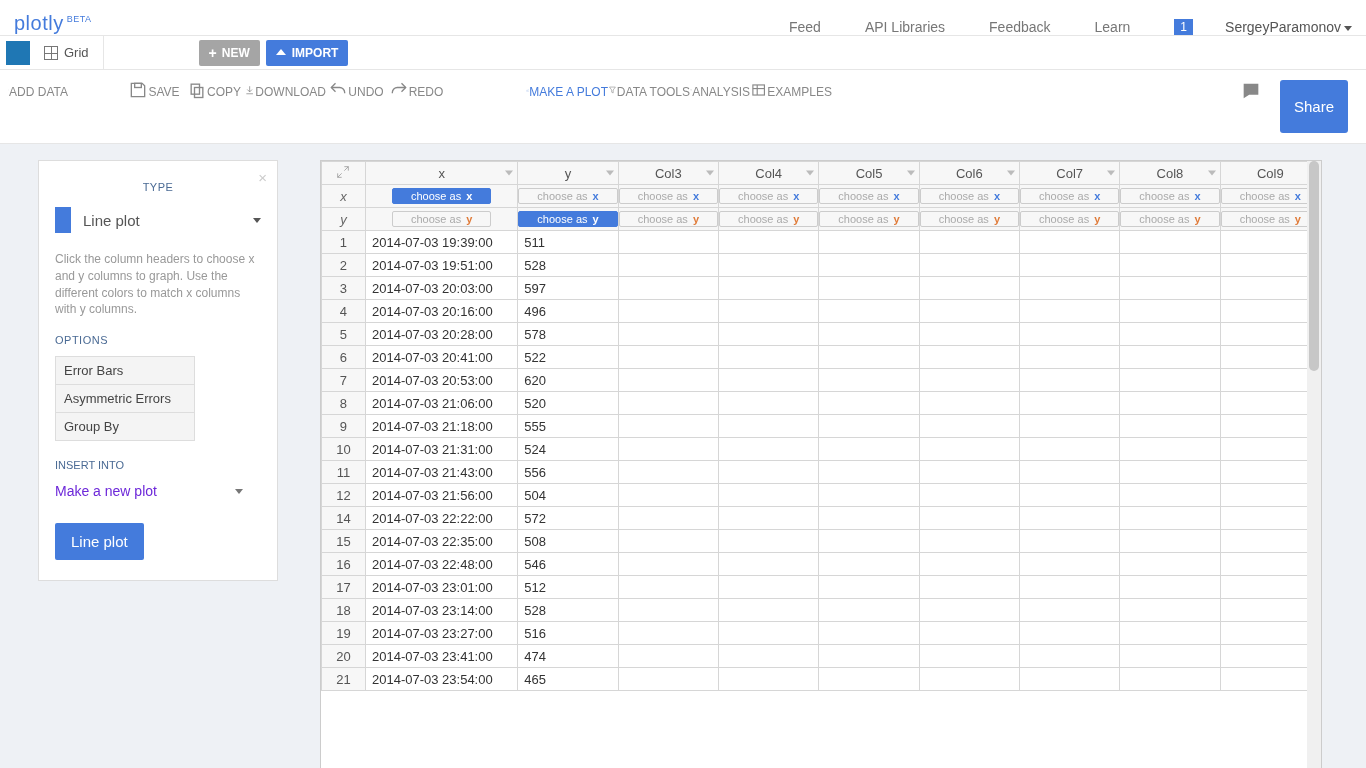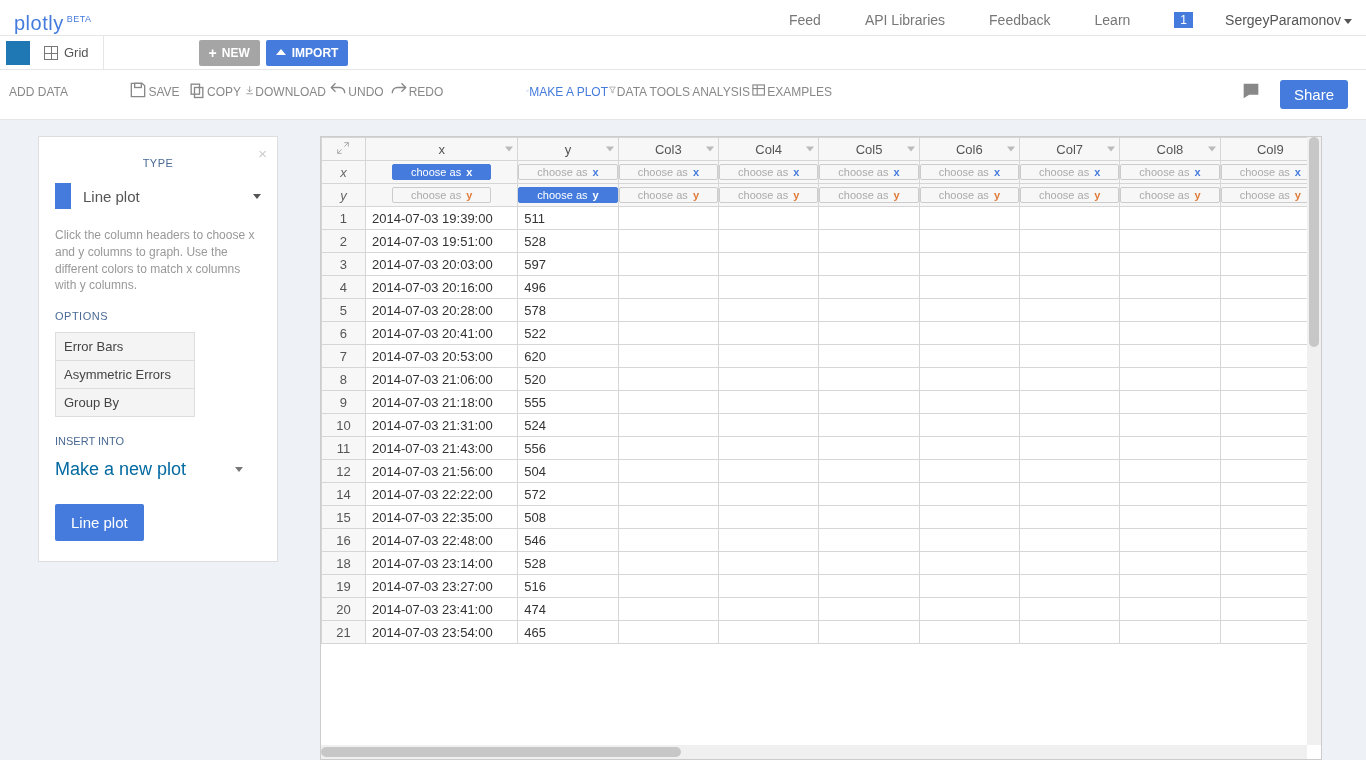--- a/index.html
+++ b/index.html
@@ -1,19 +1,19 @@
 <!DOCTYPE html>
 <html><head>
 <meta charset="utf-8">
 <style>
 * { box-sizing: border-box; margin: 0; padding: 0; }
 body { font-family: "Helvetica Neue", Arial, sans-serif; font-size: 13px; color: #333; background: #fff; overflow: hidden; width: 1366px; height: 768px; }
 
 
-.topnav { display: flex; align-items: flex-start; height: 36px; border-bottom: 1px solid #e6e6e6; padding: 12px 14px; }
+.topnav { display: flex; align-items: flex-end; height: 36px; border-bottom: 1px solid #e6e6e6; padding: 0 14px; }
 .logo { color: #447bdc; font-size: 20px; font-weight: 400; letter-spacing: 0.5px; }
 .logo-beta { color: #447bdc; font-size: 9px; vertical-align: super; margin-left: 3px; }
 .topnav-spacer { flex: 1; }
 .topnav-link { color: #777; font-size: 14px; margin: 0 22px; cursor: pointer; }
 .badge { display: inline-block; background: #447bdc; color: #fff; font-size: 12px; padding: 1px 6px; margin: 0 22px; }
 .user { color: #555; font-size: 14px; margin-left: 10px; cursor: pointer; }
 .caret { display: inline-block; width: 0; height: 0; border-left: 4px solid transparent; border-right: 4px solid transparent; border-top: 5px solid #555; margin-left: 3px; vertical-align: middle; }
 
 
 .tabbar { display: flex; align-items: center; height: 34px; border-bottom: 1px solid #e6e6e6; }
@@ -34,35 +34,35 @@
 .toolbar { display: flex; align-items: flex-start; padding: 10px 0 10px 8px; border-bottom: 1px solid #e6e6e6; background:#fff;}
 .tool { display: flex; flex-direction: row; align-items: center; justify-content: center; width: 60px; color: #888; font-size: 12px; cursor: pointer; }
 .tool.wide { width: 82px; }
 .tool svg { width: 20px; height: 20px; stroke: #888; fill: none; stroke-width: 1.6; margin-bottom: 4px; }
 .tool.active { color: #447bdc; }
 .tool.active svg { stroke: #447bdc; }
 .tool .lbl { white-space: nowrap; }
 .tool-sep { width: 40px; }
 .toolbar-spacer { flex: 1; }
 .chat-icon svg { width: 22px; height: 22px; fill: #888; stroke: none; }
-.share-btn { background: #447bdc; color: #fff; padding: 6px 14px; border-radius: 3px; font-size: 15px; margin: 0 18px; cursor: pointer; align-self: center; }
+.share-btn { background: #447bdc; color: #fff; padding: 18px 14px; border-radius: 3px; font-size: 15px; margin: 0 18px; cursor: pointer; align-self: center; }
 
 
 .main { display: flex; padding: 16px 0 0 0; height: calc(768px - 36px - 34px - 58px); background: #eef1f5; }
 .sidebar { width: 240px; background: #fff; border: 1px solid #ddd; margin-left: 38px; padding: 14px 16px 20px; position: relative; height: fit-content; }
 .sidebar .close-x { position: absolute; right: 10px; top: 8px; color: #ccc; font-size: 15px; cursor: pointer; }
 .sec-label { color: #4a6a94; font-size: 11px; letter-spacing: 0.5px; margin: 6px 0 10px; }
 .type-row { display: flex; align-items: center; border: 0; padding: 4px 0 14px; cursor: pointer; }
 .type-swatch { width: 16px; height: 26px; background: #447bdc; margin-right: 12px; }
 .type-name { flex: 1; color: #555; font-size: 15px; }
 .help-txt { color: #999; font-size: 12px; line-height: 1.4; margin: 4px 0 16px; }
 .opt-table { border: 1px solid #ddd; border-bottom: none; width: 140px; }
 .opt-row { border-bottom: 1px solid #ddd; padding: 6px 8px; color: #444; font-size: 13px; cursor: pointer; background: #f4f4f4; }
 .insert-label { color: #4a6a94; font-size: 11px; margin: 18px 0 8px; }
-.insert-select { color: #0369a1; font-size: 18px; padding: 4px 0; cursor: pointer; display: flex; align-items: center; }
+.insert-select { color: #6d28d9; font-size: 14px; padding: 4px 0; cursor: pointer; display: flex; align-items: center; }
 .insert-select .caret { border-top-color: #777; margin-left: auto; margin-right: 18px; }
 .make-plot-btn { display: inline-block; background: #447bdc; color: #fff; padding: 10px 16px; font-size: 15px; margin-top: 20px; cursor: pointer; border-radius: 2px; }
 
 
 .grid-wrap { flex: 1; margin-left: 42px; margin-right: 44px; background: #fff; border: 1px solid #ccc; overflow: hidden; position: relative; }
 .grid-table { border-collapse: collapse; table-layout: fixed; }
 .grid-table th, .grid-table td { border: 1px solid #d6d6d6; height: 23px; font-size: 13px; }
 .grid-table th { background: #f7f7f7; font-weight: normal; color: #555; position: relative; }
 .corner { width: 50px; background: #f0f0f0; }
 .corner svg { width: 16px; height: 16px; stroke: #888; fill: none; }
@@ -441,20 +441,32 @@
             <td class="cell">546</td>
             <td class="cell"></td>
             <td class="cell"></td>
             <td class="cell"></td>
             <td class="cell"></td>
             <td class="cell"></td>
             <td class="cell"></td>
             <td class="cell"></td>
           </tr>
           <tr>
+            <th class="rowhdr">17</th>
+            <td class="cell">2014-07-03 23:01:00</td>
+            <td class="cell">512</td>
+            <td class="cell"></td>
+            <td class="cell"></td>
+            <td class="cell"></td>
+            <td class="cell"></td>
+            <td class="cell"></td>
+            <td class="cell"></td>
+            <td class="cell"></td>
+          </tr>
+          <tr>
             <th class="rowhdr">18</th>
             <td class="cell">2014-07-03 23:14:00</td>
             <td class="cell">528</td>
             <td class="cell"></td>
             <td class="cell"></td>
             <td class="cell"></td>
             <td class="cell"></td>
             <td class="cell"></td>
             <td class="cell"></td>
             <td class="cell"></td>

